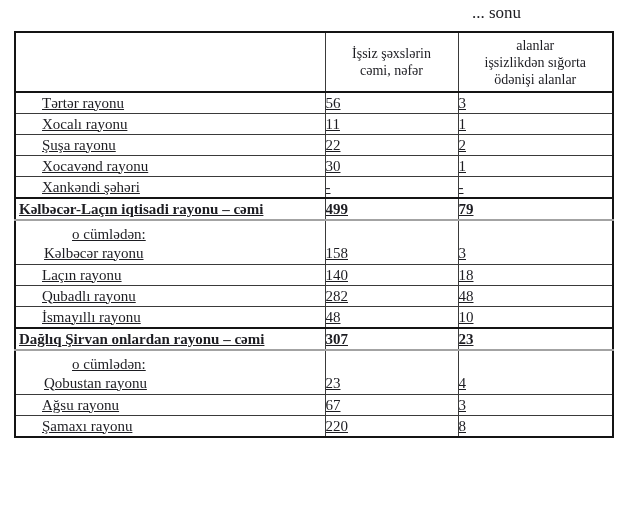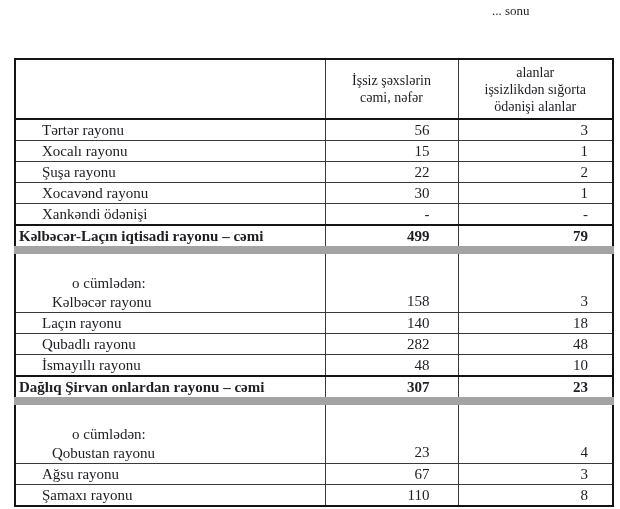--- a/index.html
+++ b/index.html
@@ -12,68 +12,67 @@
   .page {
     position: relative;
     width: 620px;
     height: 509px;
     background: #ffffff;
     overflow: hidden;
   }
   .continuation-note {
     position: absolute;
     top: 3px;
-    left: 492px;
-    font-size: 13px;
+    left: 472px;
+    font-size: 17px;
     color: #1d1d22;
     white-space: nowrap;
   }
   table.stat-table {
     position: absolute;
     left: 14px;
     top: 31px;
     border-collapse: collapse;
     table-layout: fixed;
     width: 598px;
     border: 2px solid #141414;
     font-size: 15px;
-    margin-top: 27px;
   }
   col.c1 { width: 310px; }
   col.c2 { width: 133px; }
   col.c3 { width: 155px; }
   td {
     border: 1px solid #3a3a3a;
     padding: 0;
     overflow: hidden;
   }
   thead td {
     height: 58px;
     text-align: center;
     vertical-align: middle;
     font-size: 14px;
     line-height: 17px;
     border-bottom: 2px solid #141414;
   }
-  tbody td { height: 20px; vertical-align: middle; }
+  tbody td { height: 20px; vertical-align: middle; text-decoration: underline; }
   td.c1 { padding-left: 26px; }
-  td.num { text-align: right; }
+  td.num { }
   td.c2.num { padding-right: 28px; }
   td.c3.num { padding-right: 24px; }
   tr.row-total td {
     font-weight: bold;
     border-top: 2px solid #141414;
-    border-bottom: 8px solid #a3a3a3;
+    border-bottom: 2px solid #a3a3a3;
   }
   tr.row-total td.c1 { padding-left: 3px; }
   tr.row-sub td { height: 41px; }
   tr.row-sub td.c1 { padding-left: 0; vertical-align: middle; }
   tr.row-sub td.num { vertical-align: bottom; padding-bottom: 2px; }
-  tr.row-sub .sublabel { padding-left: 56px; line-height: 20px; padding-top: 19px; }
-  tr.row-sub .label   { padding-left: 36px; line-height: 19px; }
+  tr.row-sub .sublabel { padding-left: 56px; line-height: 20px; padding-top: 1px; }
+  tr.row-sub .label   { padding-left: 28px; line-height: 19px; }
 </style>
 </head>
 <body>
 
 <div class="page">
 
   <div class="continuation-note">... sonu</div>
 
   <table class="stat-table">
     <colgroup>
@@ -96,35 +95,35 @@
       </tr>
     </thead>
     <tbody>
         <tr class="row-regular">
           <td class="c1">Tərtər rayonu</td>
           <td class="c2 num">56</td>
           <td class="c3 num">3</td>
         </tr>
         <tr class="row-regular">
           <td class="c1">Xocalı rayonu</td>
-          <td class="c2 num">15</td>
+          <td class="c2 num">11</td>
           <td class="c3 num">1</td>
         </tr>
         <tr class="row-regular">
           <td class="c1">Şuşa rayonu</td>
           <td class="c2 num">22</td>
           <td class="c3 num">2</td>
         </tr>
         <tr class="row-regular">
           <td class="c1">Xocavənd rayonu</td>
           <td class="c2 num">30</td>
           <td class="c3 num">1</td>
         </tr>
         <tr class="row-regular">
-          <td class="c1">Xankəndi ödənişi</td>
+          <td class="c1">Xankəndi şəhəri</td>
           <td class="c2 num">-</td>
           <td class="c3 num">-</td>
         </tr>
         <tr class="row-total">
           <td class="c1">Kəlbəcər-Laçın iqtisadi rayonu –  cəmi</td>
           <td class="c2 num">499</td>
           <td class="c3 num">79</td>
         </tr>
         <tr class="row-sub">
           <td class="c1">
@@ -162,19 +161,19 @@
           <td class="c2 num">23</td>
           <td class="c3 num">4</td>
         </tr>
         <tr class="row-regular">
           <td class="c1">Ağsu rayonu</td>
           <td class="c2 num">67</td>
           <td class="c3 num">3</td>
         </tr>
         <tr class="row-regular">
           <td class="c1">Şamaxı rayonu</td>
-          <td class="c2 num">110</td>
+          <td class="c2 num">220</td>
           <td class="c3 num">8</td>
         </tr>
       </tbody>
   </table>
 
 </div>
 
 </body></html>

